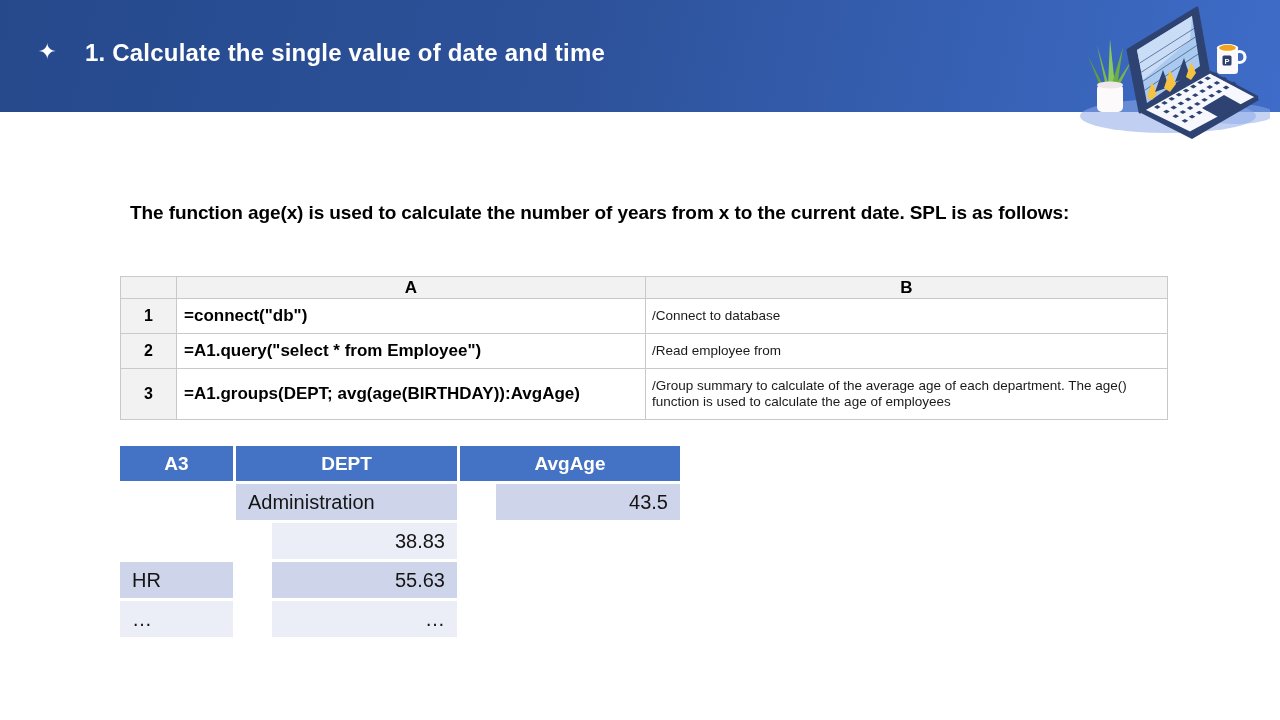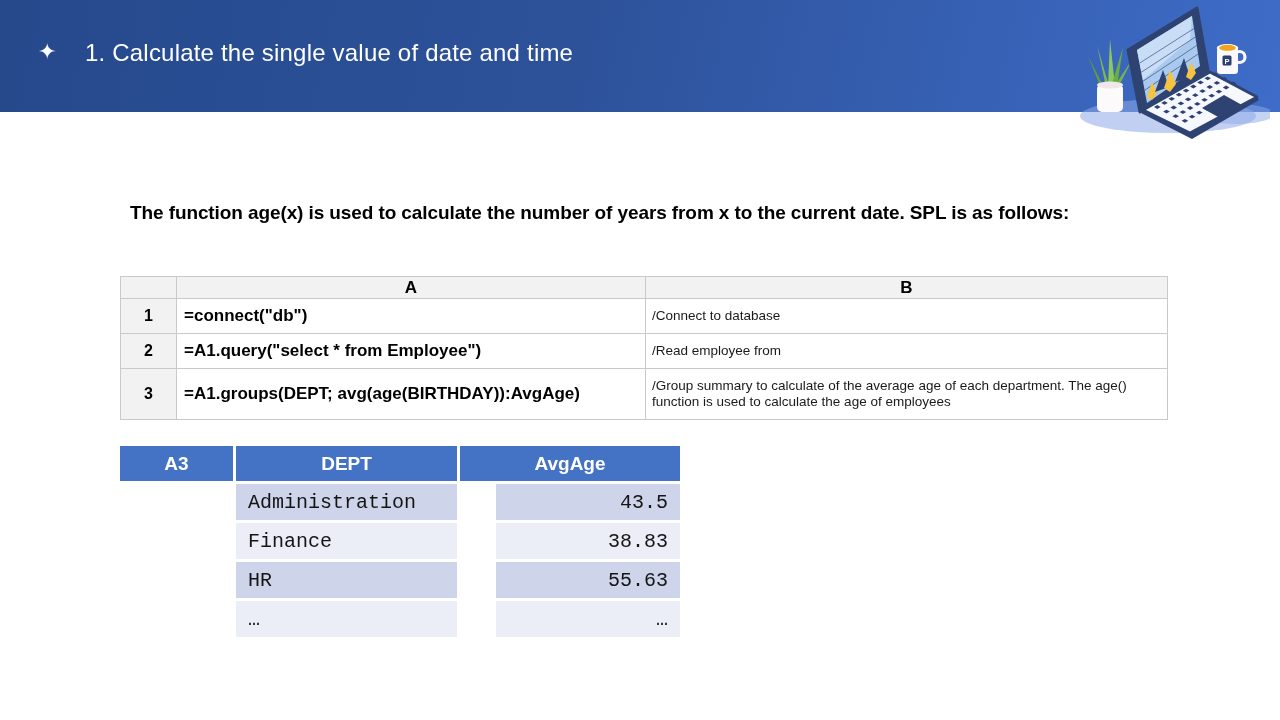--- a/index.html
+++ b/index.html
@@ -16,21 +16,21 @@
   .banner {
     position:absolute; left:0; top:0; width:1280px; height:112px;
     background:linear-gradient(102deg, #26498c 0%, #2d529a 45%, #3e6cc8 100%);
   }
   .banner-star {
     position:absolute; left:38px; top:41px;
     color:#ffffff; font-size:22px; line-height:1;
   }
   .banner-title {
     position:absolute; left:85px; top:39px;
-    color:#ffffff; font-size:24px; font-weight:400; letter-spacing:.2px;
+    color:#ffffff; font-size:24px; font-weight:700; letter-spacing:.2px;
     white-space:nowrap;
   }
 
   
   .illus { position:absolute; left:1040px; top:0; width:230px; height:155px; }
 
   
   .intro {
     position:absolute; left:130px; top:202px; width:980px;
     color:#000; font-size:19px; font-weight:600; letter-spacing:-0.1px;
@@ -69,21 +69,21 @@
   .result {
     position:absolute; left:120px; top:446px;
     display:grid; grid-template-columns:113px 221px 220px; gap:3px;
   }
   .r-head {
     background:#4472c4; color:#fff; font-size:19px; font-weight:700;
     height:35px; display:flex; align-items:center; justify-content:center;
   }
   .r-cell {
     height:36px; display:flex; align-items:center;
-    font-size:20px; font-weight:400; color:#151515; padding:4px 12px;font-family:Liberation Mono, monospace;
+    font-size:20px; font-weight:400; color:#151515; padding:4px 12px;
   }
   .r-empty { background:transparent; }
   .r-dept  { justify-content:flex-start; }
   .r-val   { justify-content:flex-end;margin-left:36px; }
   .row-odd  { background:#ced4e9; }
   .row-even { background:#eceef7; }
 </style>
 </head>
 <body>
 
@@ -217,21 +217,20 @@
   <div class="result">
     <div class="r-head">A3</div>
     <div class="r-head">DEPT</div>
     <div class="r-head">AvgAge</div>
 
     <div class="r-cell r-empty"></div>
     <div class="r-cell r-dept row-odd">Administration</div>
     <div class="r-cell r-val row-odd">43.5</div>
 
     <div class="r-cell r-empty"></div>
-    <div class="r-cell r-dept row-even">Finance</div>
     <div class="r-cell r-val row-even">38.83</div>
 
     <div class="r-cell r-empty"></div>
     <div class="r-cell r-dept row-odd">HR</div>
     <div class="r-cell r-val row-odd">55.63</div>
 
     <div class="r-cell r-empty"></div>
     <div class="r-cell r-dept row-even">…</div>
     <div class="r-cell r-val row-even">…</div>
   </div>

